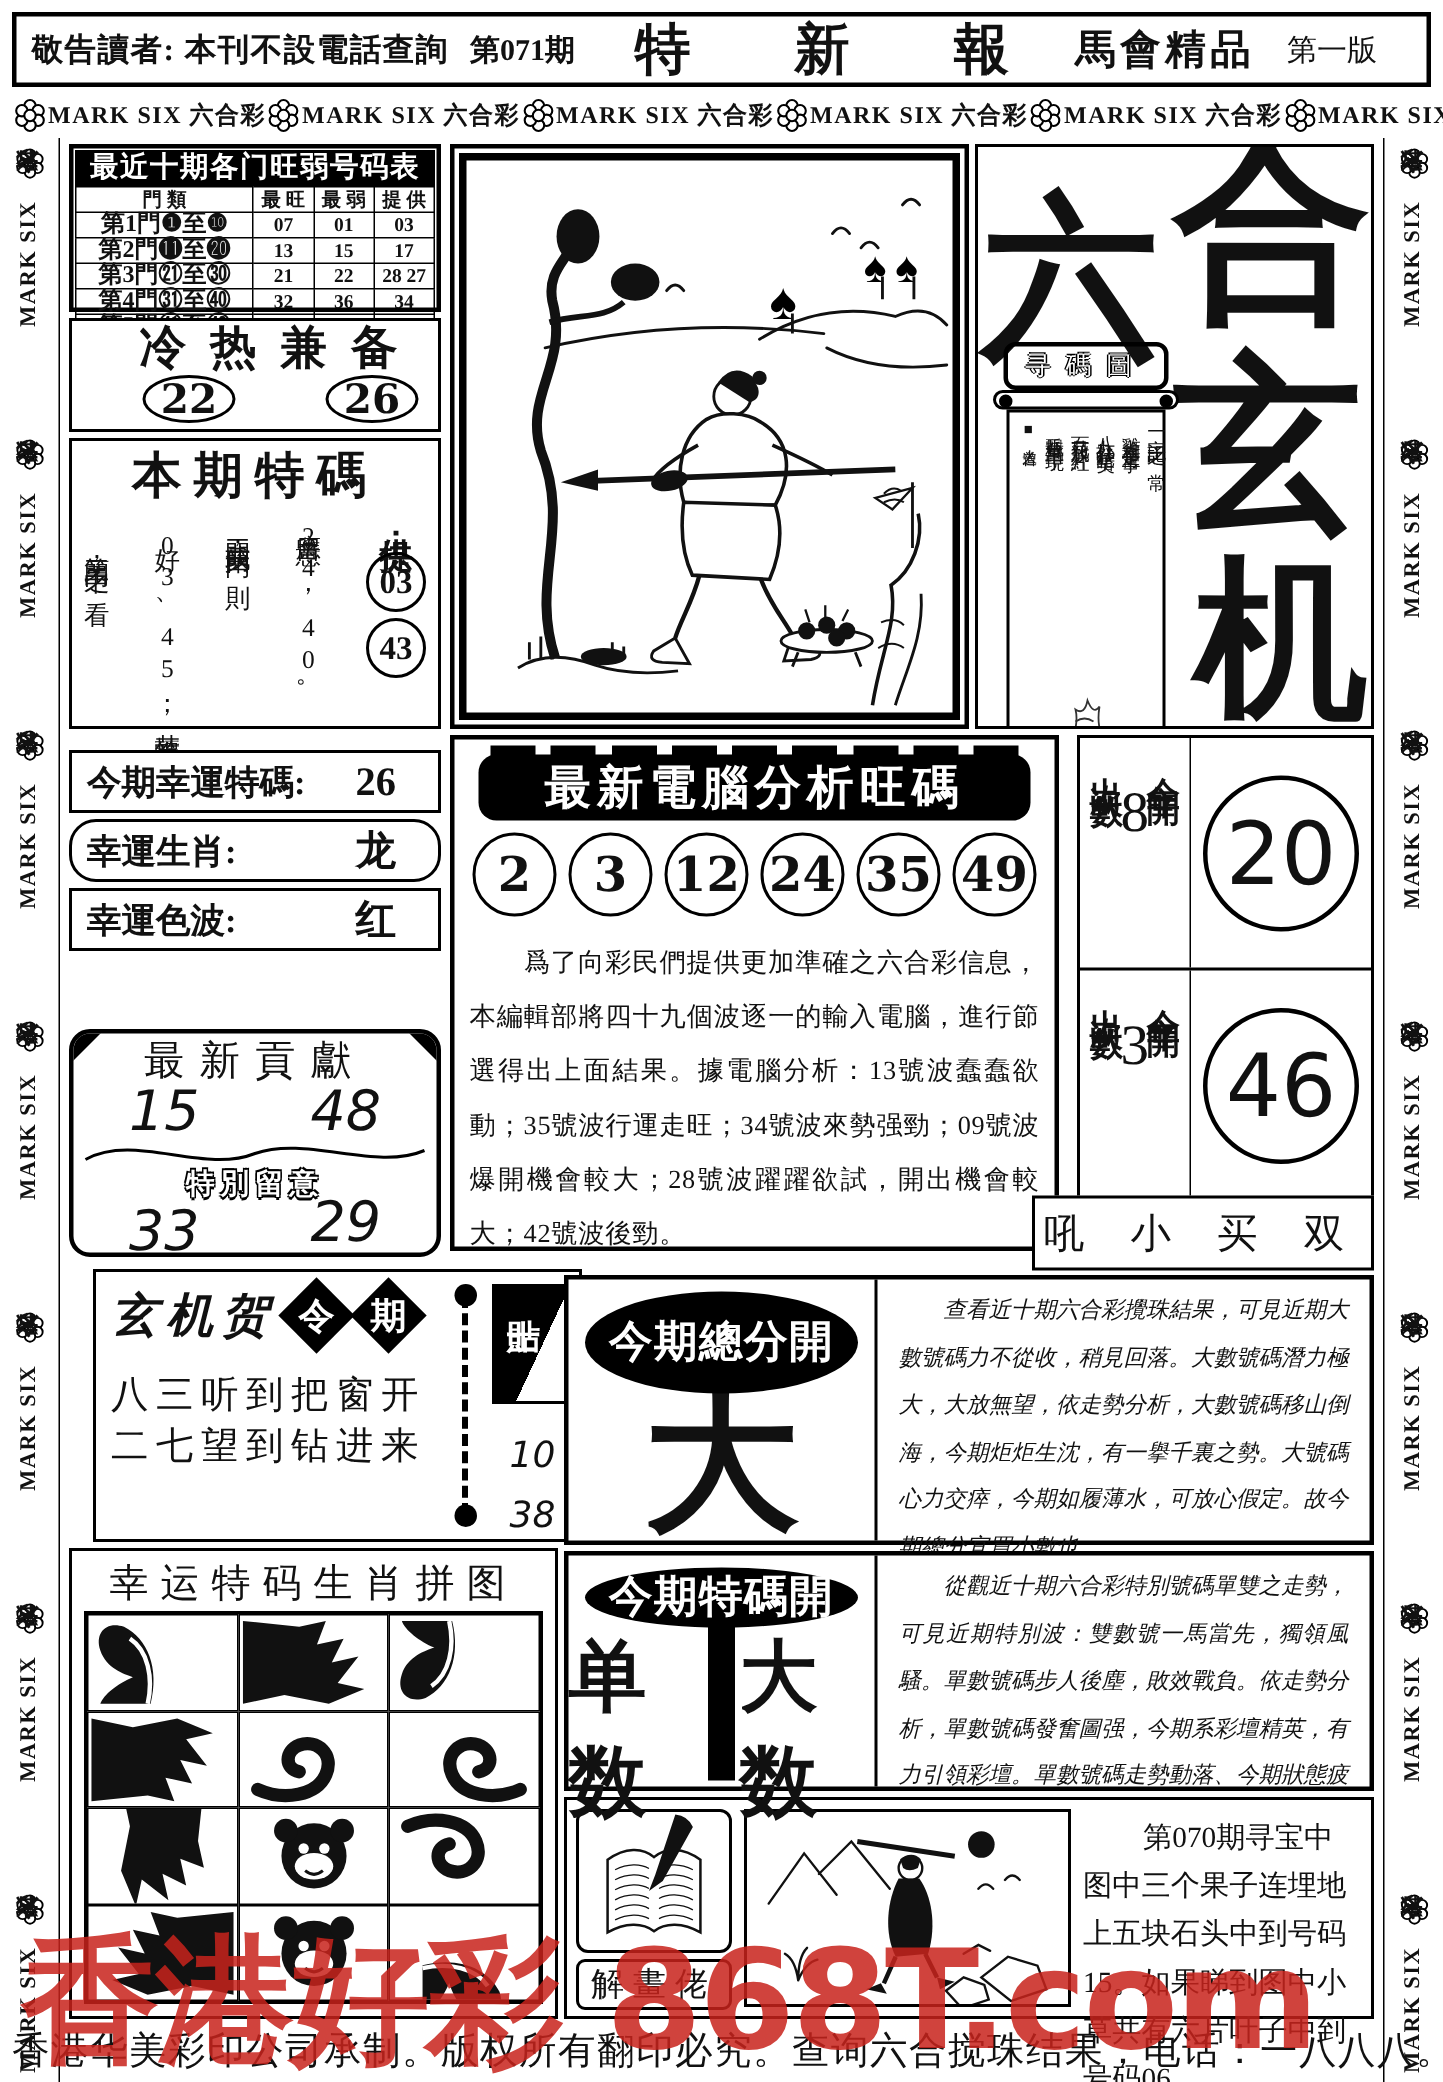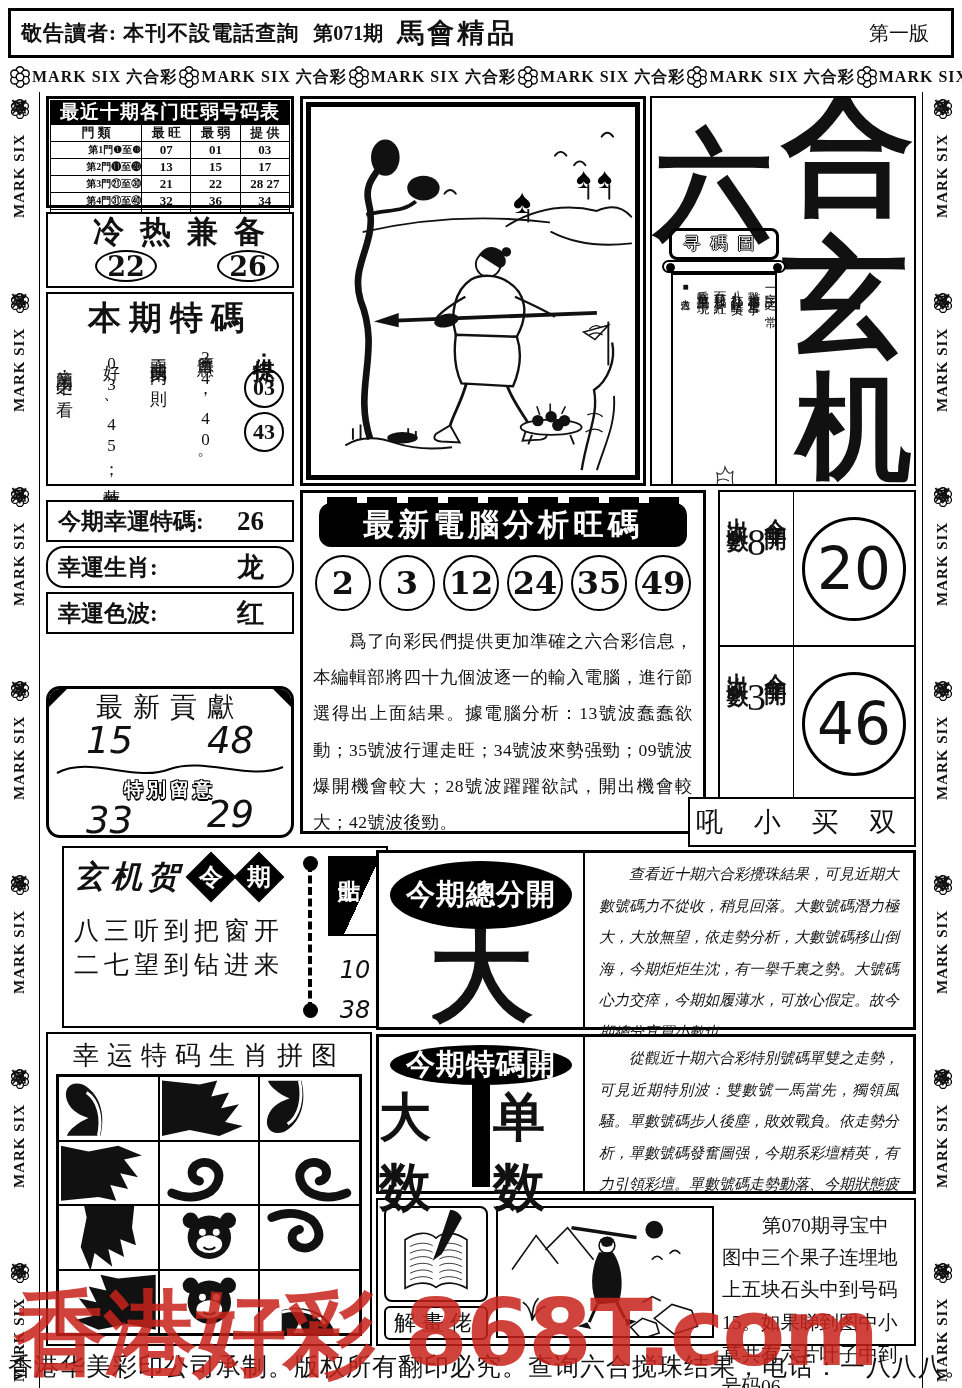--- a/index.html
+++ b/index.html
@@ -7,42 +7,42 @@
   body { font-family: "Liberation Serif", "DejaVu Serif", serif; color:#111; }
   #page { position:relative; width:962px; height:1388px; background:#fff; margin:0 auto; overflow:hidden; }
 
   
   .header-box { position:absolute; left:8px; top:8px; width:946px; height:50px; border:3px solid #000;
     display:flex; align-items:center; gap:14px; padding:0 10px; }
   .hd-notice { font-size:21px; font-weight:bold; letter-spacing:1px; }
   .hd-issue { font-size:20px; font-weight:bold; }
   .hd-title { font-size:37px; font-weight:bold; letter-spacing:30px; margin-left:26px; white-space:nowrap; }
   .hd-sub { font-size:27px; font-weight:bold; letter-spacing:3px; }
-  .hd-ed { font-size:20px; margin-left:auto; margin-right:12px; }
+  .hd-ed { font-size:20px; margin-left:auto; margin-right:23px; }
 
   
   .h-strip { position:absolute; left:8px; top:62px; width:946px; height:30px;
     display:flex; align-items:center; justify-content:space-between; }
   .mk-item { display:flex; align-items:center; gap:5px; font-size:16px; font-weight:bold; letter-spacing:1px; white-space:nowrap; }
   .flower { flex:0 0 auto; }
   .v-strip { position:absolute; top:92px; bottom:0; width:40px; display:flex; flex-direction:column;
     justify-content:space-between; align-items:center; padding:6px 0; }
   .v-strip.left { left:0; border-right:1px solid #000; }
   .v-strip.right { right:0; border-left:1px solid #000; }
   .v-item { display:flex; flex-direction:column; align-items:center; gap:6px; }
   .side-text { writing-mode:vertical-rl; transform:rotate(180deg); font-size:15px; font-weight:bold; letter-spacing:1px; white-space:nowrap; }
 
   .box { position:absolute; border:2px solid #000; background:#fff; }
 
   
   .hot-table { left:46px; top:96px; width:248px; height:112px; border-width:3px; padding:1px; }
   .ht-title { font-size:19px; font-weight:bold; text-align:center; letter-spacing:1px; border:1px solid #000; background:#000; color:#fff; line-height:22px; }
   .hot-table table { width:100%; border-collapse:collapse; }
   .hot-table th, .hot-table td { border:1px solid #000; font-size:13px; font-weight:bold; text-align:center; line-height:16px; padding:0; }
-  .hot-table .gate { font-size:10px; white-space:nowrap;text-align:right; }
+  .hot-table .gate { font-size:16px; white-space:nowrap; }
 
   
   .cold-hot { left:46px; top:212px; width:248px; height:76px; text-align:center;padding-left:34px; }
   .ch-title { font-size:31px; font-weight:bold; letter-spacing:16px; line-height:36px; }
   .ch-nums { display:flex; justify-content:center; gap:60px; }
   .circle { border:2.5px solid #000; border-radius:50%; display:inline-flex; align-items:center; justify-content:center; font-weight:bold; }
   .ch-circle { width:62px; height:32px; font-size:27px; font-family:"DejaVu Serif",serif; }
 
   
   .benqi { left:46px; top:292px; width:248px; height:194px; padding:4px 6px; }
@@ -208,20 +208,21 @@
       <path d="M44,40 q6,5 12,0" stroke="#111" stroke-width="2" fill="none"></path>
     </symbol>
   </defs>
 </svg>
 
 <div id="page">
 
   <div class="header-box">
     <span class="hd-notice">敬告讀者: 本刊不設電話查詢</span>
     <span class="hd-issue">第071期</span>
+    <span class="hd-title">特 新 報</span>
     <span class="hd-sub">馬會精品</span>
     <span class="hd-ed">第一版</span>
   </div>
 
   <div class="h-strip">
     <svg class="flower" width="24" height="24" viewBox="0 0 24 24">
         <g fill="#fff" stroke="#000" stroke-width="1.4">
           <circle cx="12" cy="5.5" r="3.8"></circle>
           <circle cx="17.4" cy="8.8" r="3.8"></circle>
           <circle cx="17.4" cy="15.2" r="3.8"></circle>
@@ -833,22 +834,22 @@
       <div class="sb-para"><span class="indent"></span><span>查看近十期六合彩攪珠結果，可見近期大數號碼力不從收，稍見回落。大數號碼潛力極大，大放無望，依走勢分析，大數號碼移山倒海，今期炬炬生沈，有一擧千裏之勢。大號碼心力交瘁，今期如履薄水，可放心假定。故今期總分宜買小數也。</span></div>
       <div class="sb-rec">推介：03、22</div>
     </div>
   </div>
 
   <div class="box special split-box">
     <div class="sb-left">
       <div class="sb-bar"></div>
       <div class="oval">今期特碼開</div>
       <div class="ds-row">
+        <span>单数</span>
         <span>大数</span>
-        <span>单数</span>
       </div>
     </div>
     <div class="sb-right">
       <div class="sb-para"><span class="indent"></span><span>從觀近十期六合彩特別號碼單雙之走勢，可見近期特別波：雙數號一馬當先，獨領風騷。單數號碼步人後塵，敗效戰負。依走勢分析，單數號碼發奮圖强，今期系彩壇精英，有力引領彩壇。單數號碼走勢動落、今期狀態疲勞，不可過多關注。故今期特碼宜買雙數也。</span></div>
       <div class="sb-rec">推荐：14、26</div>
     </div>
   </div>
 
   <div class="box jiehua">
     <div class="jh-left">

